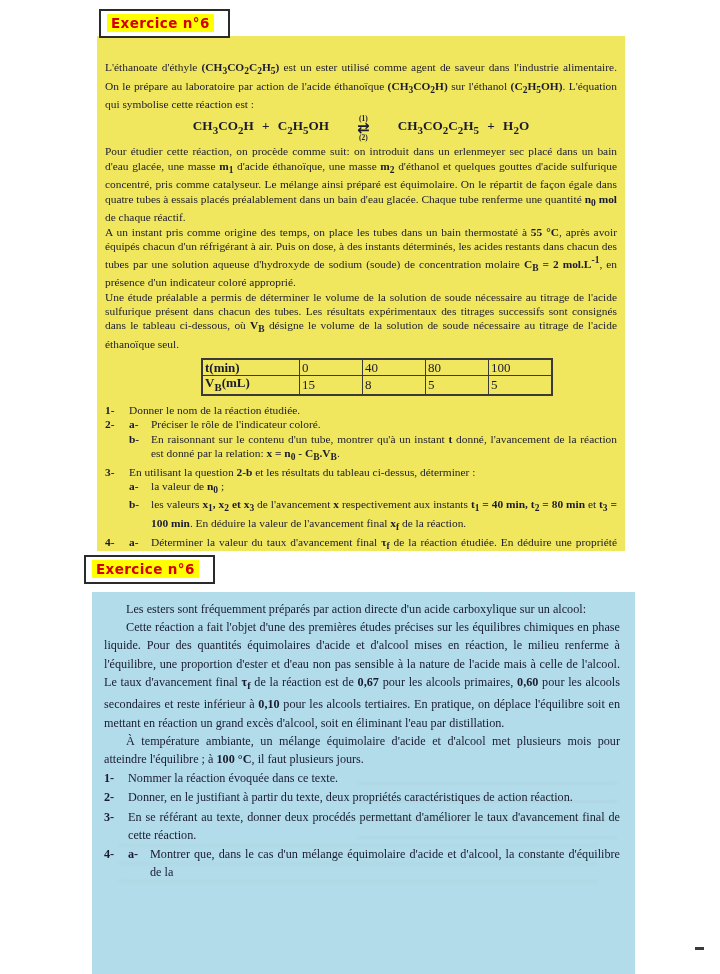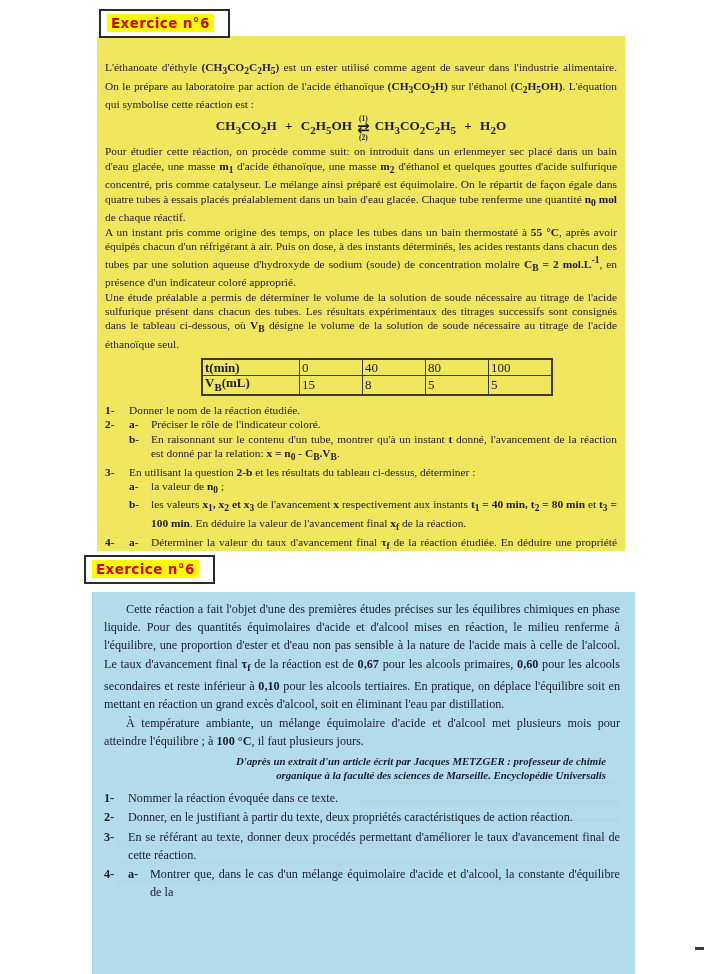--- a/index.html
+++ b/index.html
@@ -11,21 +11,21 @@
   .ex-label .hl{background:var(--label-bg,#ffff00);color:var(--label-text,#d40000);
     font-family:"DejaVu Sans",sans-serif;font-weight:700;font-size:13.5px;letter-spacing:.4px;padding:1px 4px;}
   #label1{left:99px;top:9px;}
   #label2{left:84px;top:555px;}
 
   
   .block1{position:absolute;left:97px;top:36px;width:528px;height:515px;box-sizing:border-box;
     background:var(--ex1-bg,#f0e75e);padding:24px 8px 4px 8px;font-size:11.4px;line-height:14.3px;
     text-align:justify;overflow:hidden;}
   .block1 p{margin:0;}
-  .eq1{display:flex;justify-content:center;align-items:center;gap:5px;font-weight:700;
+  .eq1{display:flex;justify-content:center;align-items:center;gap:28px;font-weight:700;
     font-size:13.2px;margin:4px 0 3px 0;word-spacing:5px;}
   .arrow-stack{display:inline-flex;flex-direction:column;align-items:center;line-height:1;}
   .alab{font-size:7.5px;font-weight:700;line-height:7px;}
   .aglyph{font-size:15px;line-height:12px;font-family:"DejaVu Sans",sans-serif;font-weight:700;}
 
   table.dtable{border-collapse:collapse;border:2.5px solid #3a3a3a;margin:7px 0 7px 96px;
     background:transparent;}
   table.dtable td{border:1.2px solid #3a3a3a;text-align:left;font-size:13px;
     height:15px;padding:0 2px;}
   td.tlabel{width:92px;font-weight:700;}
@@ -151,27 +151,24 @@
   </section>
 
   <div class="ex-label" id="label2">
     <span class="hl">Exercice n°6</span>
   </div>
 
   <section class="block2">
     <div class="ghost" id="ghost1"></div>
     <div class="ghost" id="ghost2"></div>
 
+    <p class="indent">Les esters sont fréquemment préparés par action directe d'un acide carboxylique sur un alcool:</p>
     <p class="indent">Cette réaction a fait l'objet d'une des premières études précises sur les équilibres chimiques en phase liquide. Pour des quantités équimolaires d'acide et d'alcool mises en réaction, le milieu renferme à l'équilibre, une proportion d'ester et d'eau non pas sensible à la nature de l'acide mais à celle de l'alcool. Le taux d'avancement final <b>τ<sub>f</sub></b> de la réaction est de <b>0,67</b> pour les alcools primaires, <b>0,60</b> pour les alcools secondaires et reste inférieur à <b>0,10</b> pour les alcools tertiaires. En pratique, on déplace l'équilibre soit en mettant en réaction un grand excès d'alcool, soit en éliminant l'eau par distillation.</p>
     <p class="indent">À température ambiante, un mélange équimolaire d'acide et d'alcool met plusieurs mois pour atteindre l'équilibre ; à <b>100 °C</b>, il faut plusieurs jours.</p>
 
-    <div class="attrib">
-      <div>D'après un extrait d'un article écrit par Jacques METZGER : professeur de chimie</div>
-      <div>organique à la faculté des sciences de Marseille. Encyclopédie Universalis</div>
-    </div>
 
     <div class="qlist2">
       <div class="q">
         <span class="qn">1-</span>
 
         <span class="qt">Nommer la réaction évoquée dans ce texte.</span>
       </div>
       <div class="q">
         <span class="qn">2-</span>
 

